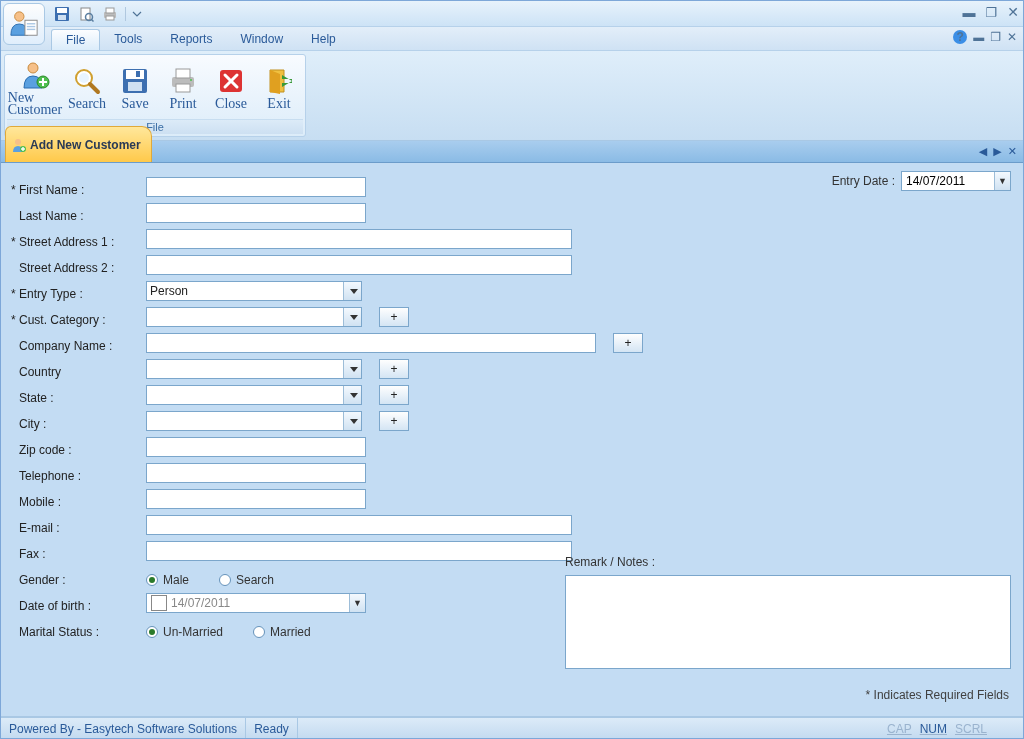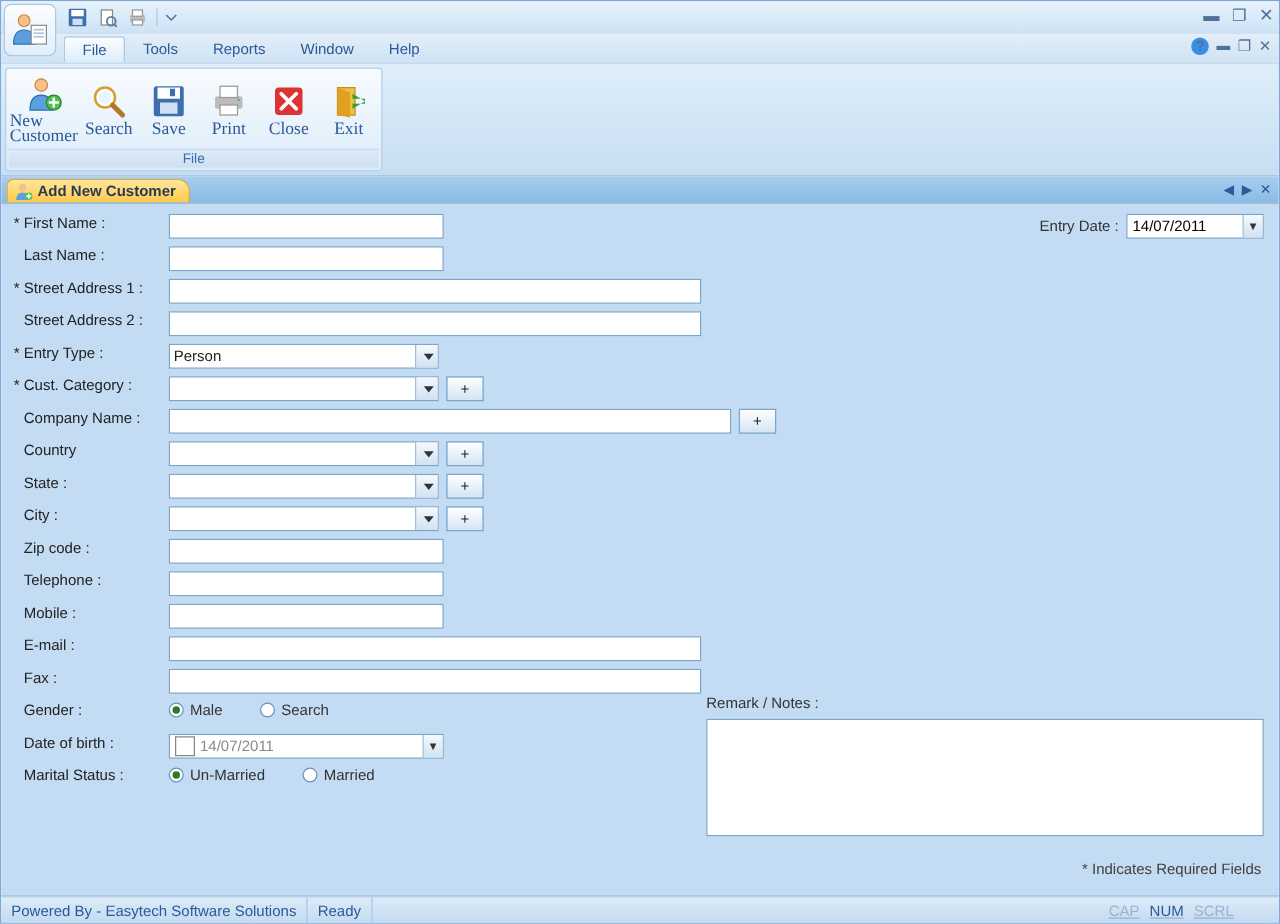--- a/index.html
+++ b/index.html
@@ -29,26 +29,26 @@
   .ribbon-group { background: linear-gradient(#f8fbff,#dcecf9); border: 1px solid #b6d1ea; border-radius: 3px; margin: 3px 0 3px 3px; padding: 2px; display:flex; flex-direction:column;}
   .ribbon-buttons { display:flex; flex:1;}
   .ribbon-label { text-align:center; color:#3b6ea5; font-size:11px; padding:1px 0; background: linear-gradient(#dcebf8,#cde0f2); border-top:1px solid #c7ddf0; }
   .ribbon-btn { width: 48px; display:flex; flex-direction:column; align-items:center; justify-content:center; padding: 2px 2px; gap:2px; border-radius:3px; }
   .ribbon-btn.wide{width:56px;}
   .ribbon-btn span.lbl { color:#2a5a99; font-size:14px; line-height:12px;font-family:Liberation Serif, serif; }
   .ricon { width:30px;height:30px; display:flex; align-items:center; justify-content:center; }
 
   
   .tab-header { height: 22px; background: linear-gradient(#a9cdee,#8abbe5); display:flex; align-items:flex-end; padding-left:4px; position:relative; border-bottom:1px solid #6b9cca;}
-  .tab { height: 19px; background: linear-gradient(#ffe79b,#ffc94a); padding: 2px 10px 2px 6px; border-radius: 6px 10px 0 0; display:flex; align-items:center; gap:4px; font-weight:bold; color:#2a3a55; font-size:12px; border:1px solid #e0a93a; border-bottom:none;}
+  .tab { height: 36px; background: linear-gradient(#ffe79b,#ffc94a); padding: 2px 10px 2px 6px; border-radius: 6px 10px 0 0; display:flex; align-items:center; gap:4px; font-weight:bold; color:#2a3a55; font-size:12px; border:1px solid #e0a93a; border-bottom:none;}
   .tab-controls { position:absolute; right:6px; top:4px; display:flex; gap:6px; color:#2a5a99; font-size:11px;}
 
   
   .form-area { background:#c3dcf3; height: 554px; padding: 8px 10px; position:relative; border-bottom:1px solid #a9c8e4;}
-  .row { display:flex; align-items:flex-start; height: 26px; }
+  .row { display:flex; align-items:flex-end; height: 26px; gap: 11px; }
   .lbl-col { width: 124px; color:#222; font-size:12px; }
   .star { display:inline-block; width:8px;}
   input.text, select.text {
     height: 20px; border:1px solid #7ba6cb; background:#fff; font-size:12px; padding:0 3px; color:#222; outline:none;
   }
   .w220{width:220px;} .w426{width:426px;} .w216{width:216px;} .w450{width:450px;}
   .plus-btn { width:30px; height:20px; border:1px solid #7ba6cb; background:linear-gradient(#fefefe,#d4e5f4); margin-left:6px; color:#222; font-size:12px; line-height:16px; text-align:center; cursor:pointer;}
   .select-wrap{position:relative;display:inline-block;}
   .select-wrap::after{content:"";position:absolute;right:4px;top:8px;border-left:4px solid transparent;border-right:4px solid transparent;border-top:5px solid #333;pointer-events:none;}
   .select-wrap input{padding-right:18px;}

